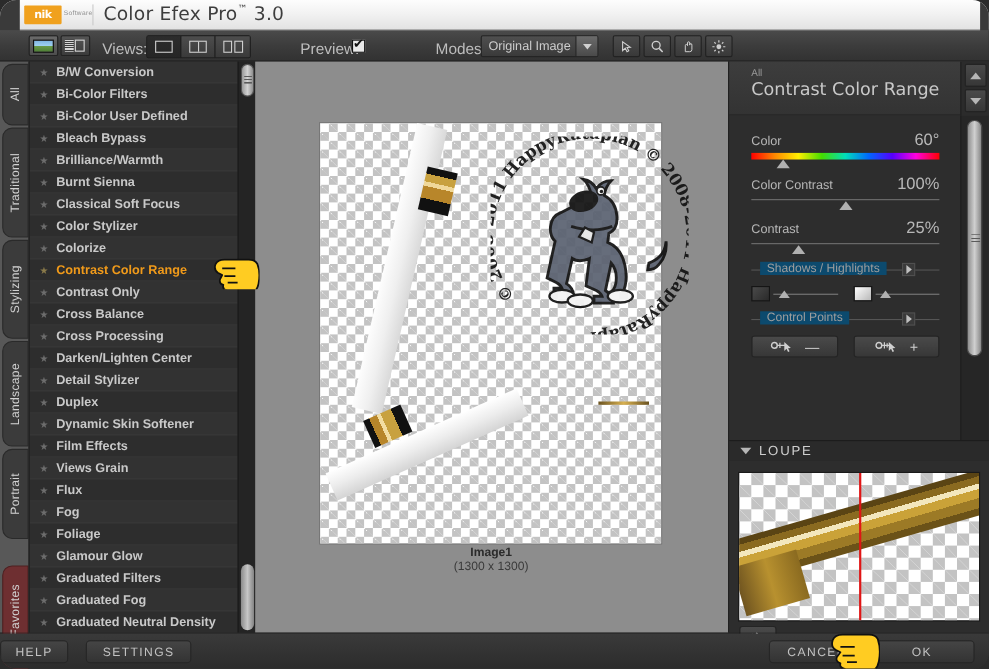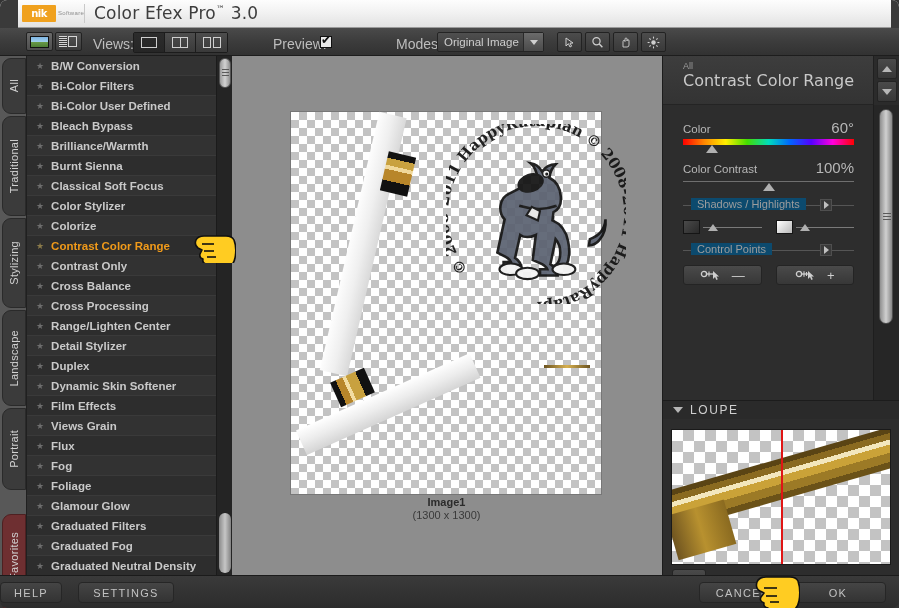--- a/index.html
+++ b/index.html
@@ -4,21 +4,21 @@
 <style>
   * { box-sizing: border-box; margin:0; padding:0; }
   html,body { width:899px; height:608px; overflow:hidden; }
   body {
     font-family: "Liberation Sans", sans-serif;
     background:#2b2b2b;
     color:#cfcfcf;
     font-size:12px;
     -webkit-font-smoothing:antialiased;
   }
-  #app { position:relative; width:899px; height:608px; overflow:hidden; background:#343434; }
+  #app { position:relative; width:899px; height:608px; overflow:hidden; background:#343434;border-radius:15px; }
 
   
   .titlebar {
     position:absolute; left:0; top:0; width:899px; height:28px;
     background:linear-gradient(to bottom,#fdfdfd 0%,#f2f2f2 45%,#e2e2e2 100%);
     border-bottom:1px solid #9a9a9a;
     border-top-left-radius:7px; border-top-right-radius:7px;
   }
   .tb-left-cap { position:absolute; left:0; top:0; width:18px; height:28px; background:#3a3a3a; border-top-left-radius:7px; }
   .tb-right-cap { position:absolute; right:0; top:0; width:8px; height:28px; background:#3a3a3a; border-top-right-radius:7px; }
@@ -383,21 +383,21 @@
         <div class="filter-row">
           <span class="star">★</span>
           <span class="fname">Cross Balance</span>
         </div>
         <div class="filter-row">
           <span class="star">★</span>
           <span class="fname">Cross Processing</span>
         </div>
         <div class="filter-row">
           <span class="star">★</span>
-          <span class="fname">Range/Lighten Center</span>
+          <span class="fname">Darken/Lighten Center</span>
         </div>
         <div class="filter-row">
           <span class="star">★</span>
           <span class="fname">Detail Stylizer</span>
         </div>
         <div class="filter-row">
           <span class="star">★</span>
           <span class="fname">Duplex</span>
         </div>
         <div class="filter-row">
@@ -515,20 +515,30 @@
           <span class="s-label">Color Contrast</span>
           <span class="s-value">100%</span>
         </div>
         <div class="track">
           <div class="line"></div>
           <div class="knob" style="left:50%"></div>
         </div>
       </div>
 
 
+      <div class="slider-block">
+        <div class="slider-head">
+          <span class="s-label">Contrast</span>
+          <span class="s-value">25%</span>
+        </div>
+        <div class="track">
+          <div class="line"></div>
+          <div class="knob" style="left:25%"></div>
+        </div>
+      </div>
 
       <div class="section-head">
         <div class="sh-line"></div>
         <div class="sh-text">Shadows / Highlights</div>
         <div class="sh-tri"></div>
       </div>
       <div class="sh-sliders">
         <div class="mini">
           <div class="swatch" style="background:linear-gradient(135deg,#4a4a4a,#2a2a2a)"></div>
           <div class="mtrack">

